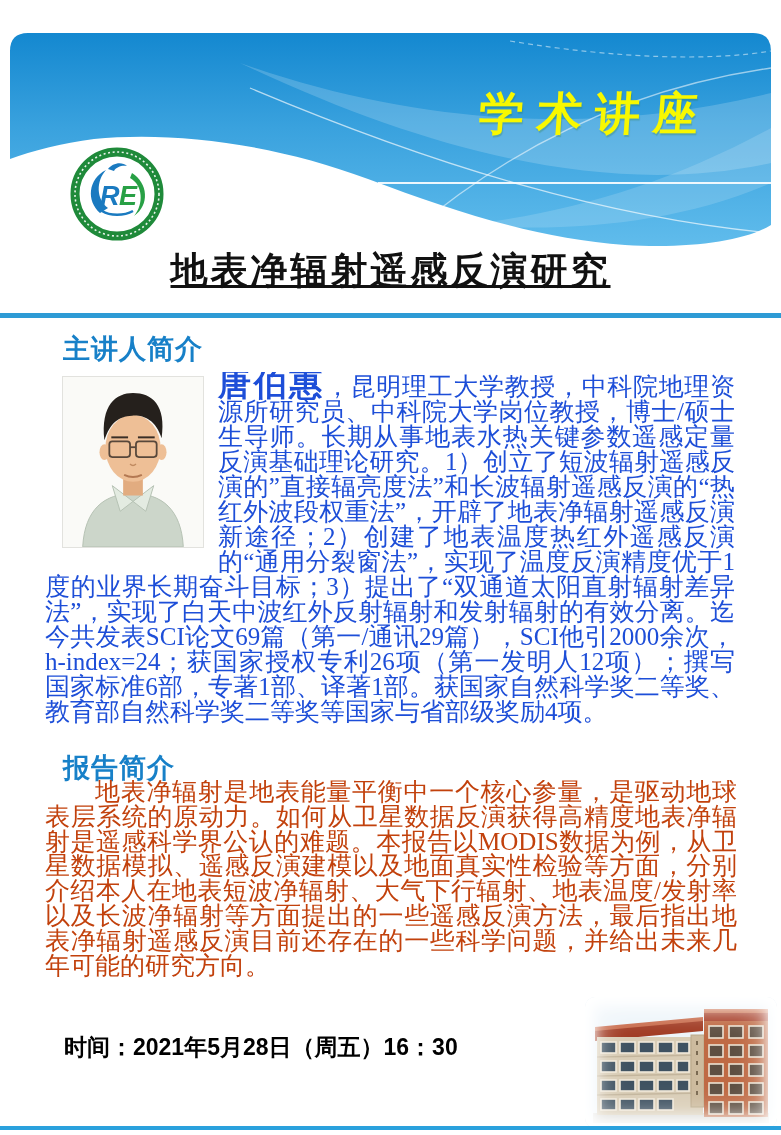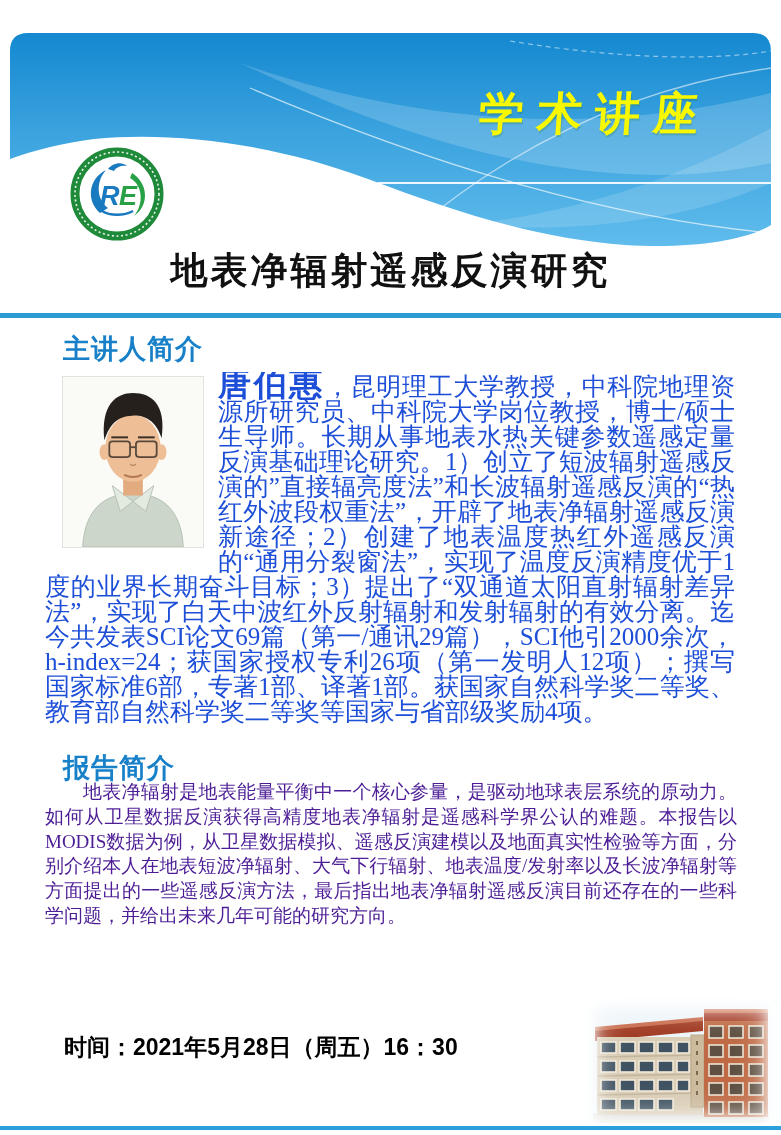--- a/index.html
+++ b/index.html
@@ -6,34 +6,34 @@
   .page{position:relative;width:781px;height:1135px;background:#ffffff;overflow:hidden;
         font-family:"Liberation Serif","DejaVu Serif",serif;}
   
   .header-svg{position:absolute;left:10px;top:33px;width:761px;height:222px;}
   .badge{position:absolute;left:455px;top:84px;width:280px;text-align:center;
          font-family:"Liberation Serif","DejaVu Serif",serif;font-weight:bold;
          font-size:45px;letter-spacing:13px;color:#f8f800;transform:skewX(-4deg);
          text-shadow:1px 2px 1px rgba(40,110,40,.25);white-space:nowrap;}
   .logo{position:absolute;left:70px;top:147px;width:94px;height:94px;}
   .poster-title{position:absolute;left:0;top:246px;width:781px;text-align:center;
-         font-weight:bold;font-size:37px;letter-spacing:3px;color:#111;}
+         font-weight:bold;font-size:37px;letter-spacing:3px;color:#111;text-decoration:underline;}
   .divider{position:absolute;left:0;top:313px;width:781px;height:5px;background:#2e9bd5;}
   
   .sec-heading{position:absolute;left:63px;font-family:"Liberation Sans","DejaVu Sans",sans-serif;
          font-weight:bold;font-size:27px;color:#1780c8;letter-spacing:1px;}
   .speaker-heading{top:331px;}
   .report-heading{top:740px;margin-top:10px;}
   .bio-wrap{position:absolute;left:45px;top:372px;width:690px;height:358px;overflow:hidden;}
   .photo{float:left;width:142px;height:172px;margin:4px 14px 4px 17px;
          border:1px solid #e2e2de;box-sizing:border-box;background:#fafaf7;}
   .bio-text{font-size:25px;line-height:25px;color:#1d4ed8;text-align:justify;}
   .bio-name{font-size:33px;font-weight:bold;letter-spacing:2px;}
   .abstract{position:absolute;left:45px;top:780px;width:692px;height:212px;overflow:hidden;
-         font-size:19px;line-height:24.8px;color:#4c1d95;text-align:justify;text-indent:2em;}
+         font-size:25px;line-height:24.8px;color:#c2410c;text-align:justify;text-indent:2em;}
   
   .meta{position:absolute;left:64px;font-family:"Liberation Sans","DejaVu Sans",sans-serif;
          font-weight:bold;font-size:23px;color:#000;white-space:nowrap;}
   .meta-time{top:1032px;}
   .meta-loc{top:1040px;}
   .welcome{position:absolute;left:64px;top:1086px;font-family:"Liberation Sans","DejaVu Sans",sans-serif;
          font-weight:bold;font-size:25px;color:#38a2d8;letter-spacing:1px;}
   .building{position:absolute;left:585px;top:997px;width:192px;height:131px;border-radius:10px;
          overflow:hidden;}
   .building .fade{position:absolute;inset:0;border-radius:10px;

